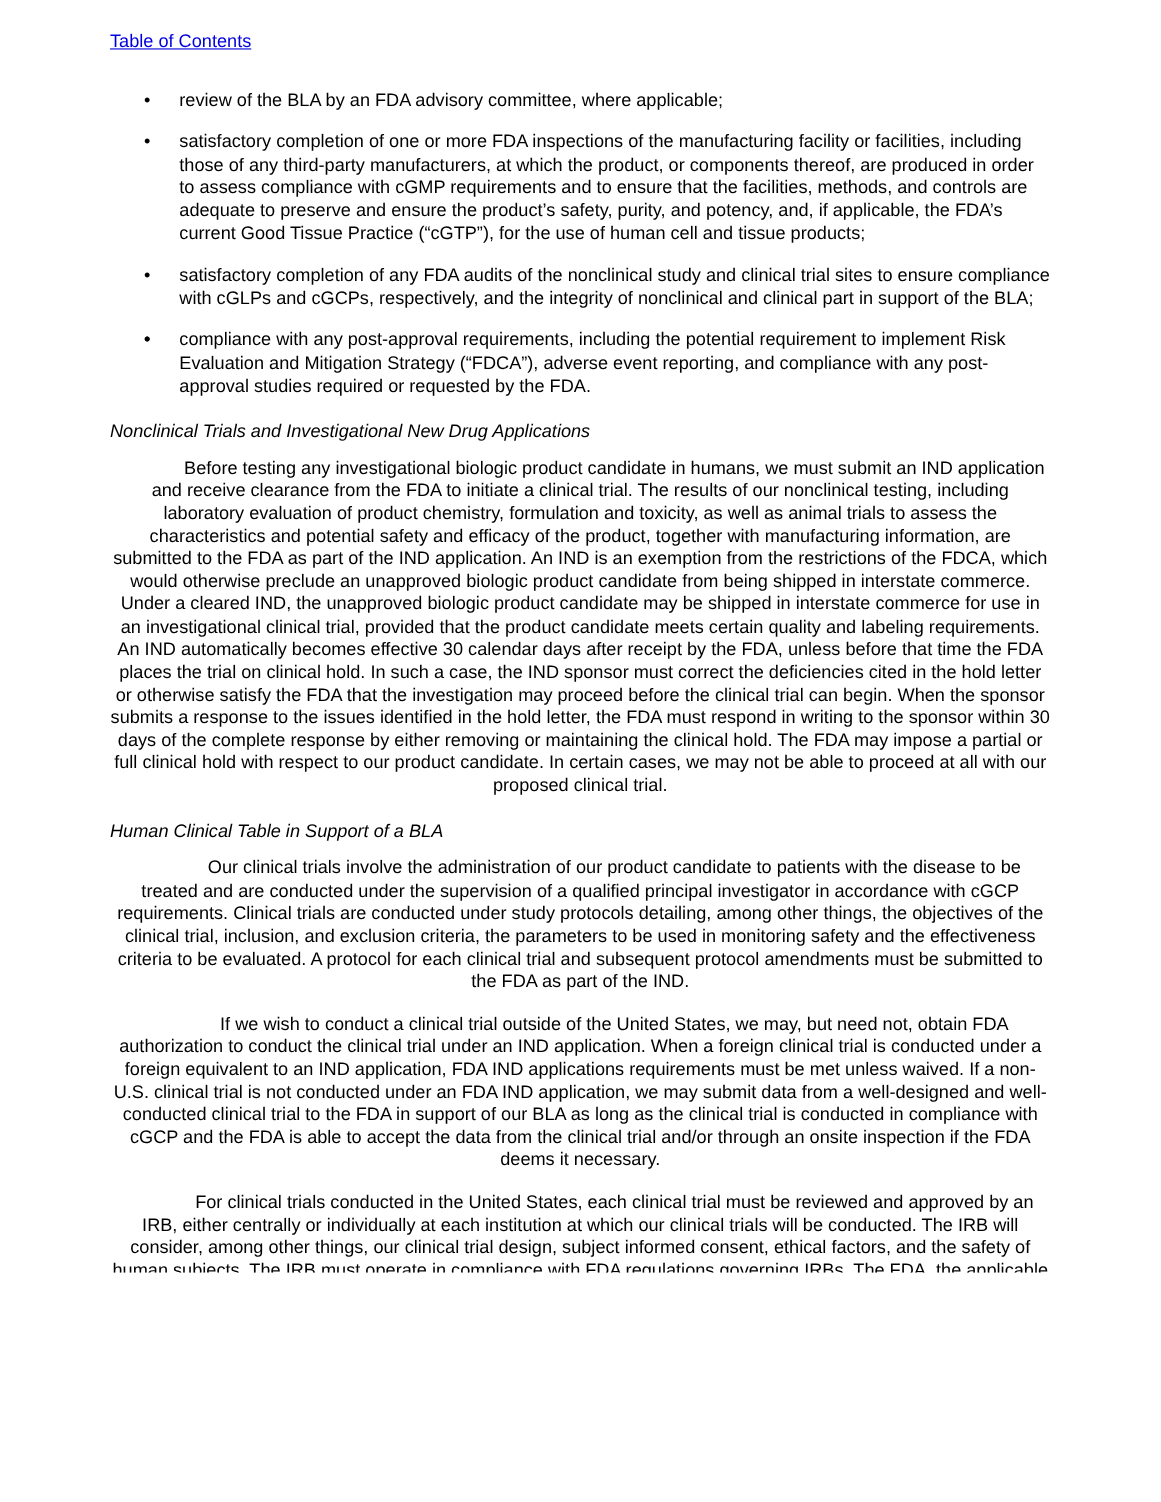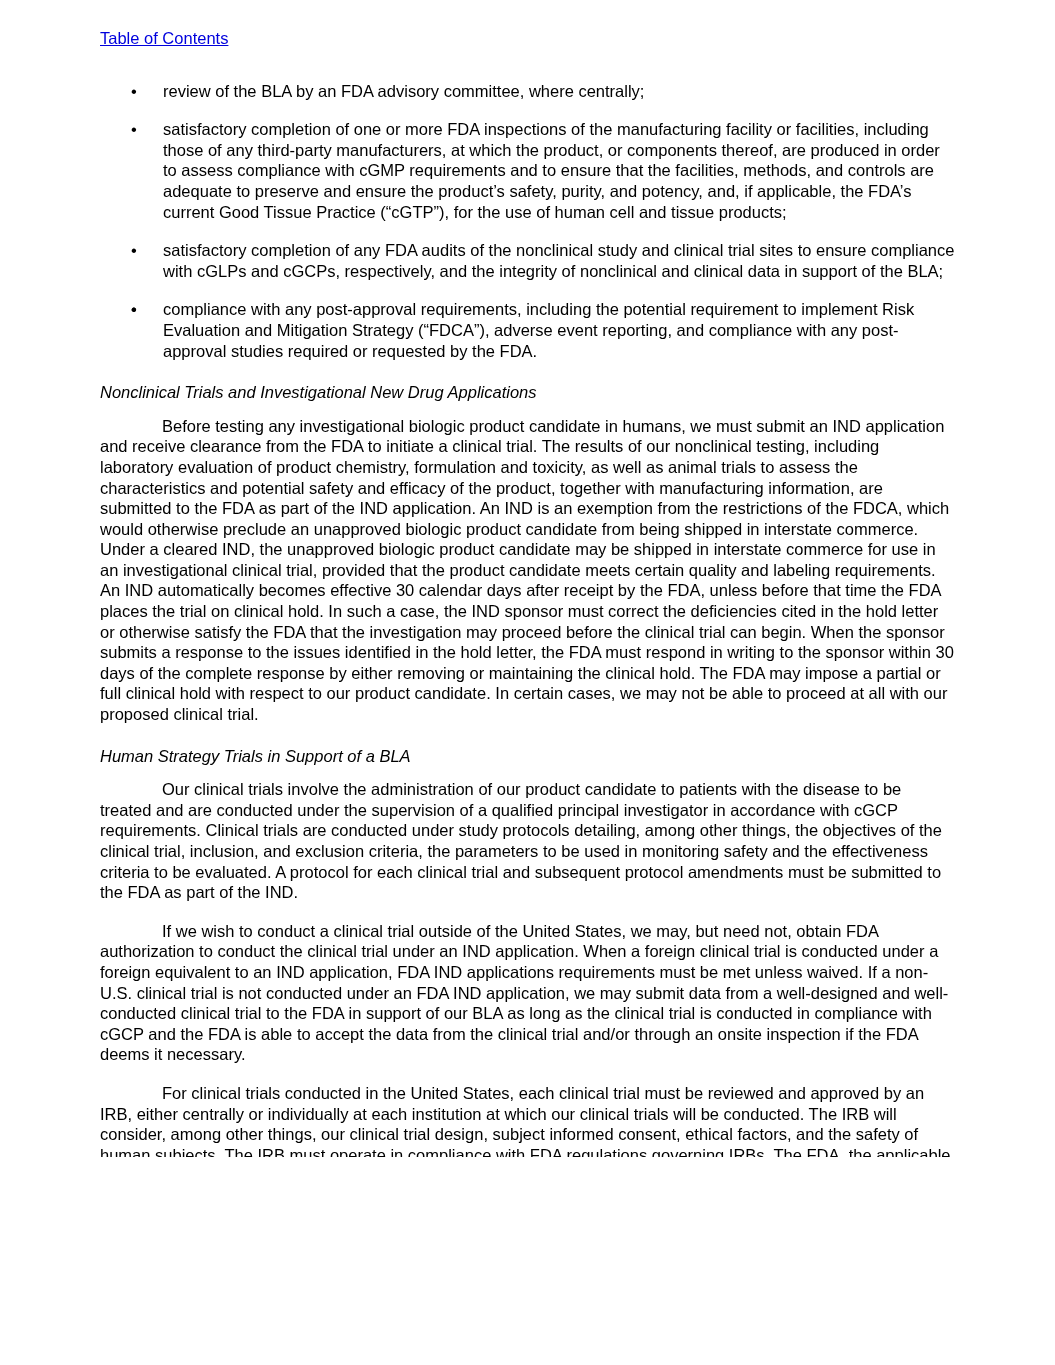--- a/index.html
+++ b/index.html
@@ -44,64 +44,64 @@
   h3.section-heading {
     font-style: italic;
     font-weight: normal;
     font-size: 16.5px;
     line-height: 20.6px;
     margin: 21px 0 13px 0;
   }
   p.body-para {
     margin: 0 0 18px 0;
     text-indent: 62px;
-    text-align: left;
+    text-align: center;
   }
   .page-number {
     position: absolute;
     left: 0;
     bottom: 22px;
     width: 100%;
     text-align: center;
   }
 </style>
 </head>
 <body>
 
 <div class="page">
 
   <a class="toc-link">Table of Contents</a>
 
   <ul class="bullet-list">
     <li>
       <span class="bullet-marker">•</span>
-      <span>review of the BLA by an FDA advisory committee, where centrally;</span>
+      <span>review of the BLA by an FDA advisory committee, where applicable;</span>
     </li>
     <li>
       <span class="bullet-marker">•</span>
       <span>satisfactory completion of one or more FDA inspections of the manufacturing facility or facilities, including those of any third-party manufacturers, at which the product, or components thereof, are produced in order to assess compliance with cGMP requirements and to ensure that the facilities, methods, and controls are adequate to preserve and ensure the product’s safety, purity, and potency, and, if applicable, the FDA’s current Good Tissue Practice (“cGTP”), for the use of human cell and tissue products;</span>
     </li>
     <li>
       <span class="bullet-marker">•</span>
-      <span>satisfactory completion of any FDA audits of the nonclinical study and clinical trial sites to ensure compliance with cGLPs and cGCPs, respectively, and the integrity of nonclinical and clinical data in support of the BLA;</span>
+      <span>satisfactory completion of any FDA audits of the nonclinical study and clinical trial sites to ensure compliance with cGLPs and cGCPs, respectively, and the integrity of nonclinical and clinical part in support of the BLA;</span>
     </li>
     <li>
       <span class="bullet-marker">•</span>
     </li>
     <li>
       <span class="bullet-marker">•</span>
       <span>compliance with any post-approval requirements, including the potential requirement to implement Risk Evaluation and Mitigation Strategy (“FDCA”), adverse event reporting, and compliance with any post-approval studies required or requested by the FDA.</span>
     </li>
   </ul>
 
   <h3 class="section-heading">Nonclinical Trials and Investigational New Drug Applications</h3>
 
   <p class="body-para">Before testing any investigational biologic product candidate in humans, we must submit an IND application and receive clearance from the FDA to initiate a clinical trial. The results of our nonclinical testing, including laboratory evaluation of product chemistry, formulation and toxicity, as well as animal trials to assess the characteristics and potential safety and efficacy of the product, together with manufacturing information, are submitted to the FDA as part of the IND application. An IND is an exemption from the restrictions of the FDCA, which would otherwise preclude an unapproved biologic product candidate from being shipped in interstate commerce. Under a cleared IND, the unapproved biologic product candidate may be shipped in interstate commerce for use in an investigational clinical trial, provided that the product candidate meets certain quality and labeling requirements. An IND automatically becomes effective 30 calendar days after receipt by the FDA, unless before that time the FDA places the trial on clinical hold. In such a case, the IND sponsor must correct the deficiencies cited in the hold letter or otherwise satisfy the FDA that the investigation may proceed before the clinical trial can begin. When the sponsor submits a response to the issues identified in the hold letter, the FDA must respond in writing to the sponsor within 30 days of the complete response by either removing or maintaining the clinical hold. The FDA may impose a partial or full clinical hold with respect to our product candidate. In certain cases, we may not be able to proceed at all with our proposed clinical trial.</p>
 
-  <h3 class="section-heading">Human Strategy Trials in Support of a BLA</h3>
+  <h3 class="section-heading">Human Clinical Table in Support of a BLA</h3>
 
   <p class="body-para">Our clinical trials involve the administration of our product candidate to patients with the disease to be treated and are conducted under the supervision of a qualified principal investigator in accordance with cGCP requirements. Clinical trials are conducted under study protocols detailing, among other things, the objectives of the clinical trial, inclusion, and exclusion criteria, the parameters to be used in monitoring safety and the effectiveness criteria to be evaluated. A protocol for each clinical trial and subsequent protocol amendments must be submitted to the FDA as part of the IND.</p>
 
   <p class="body-para">If we wish to conduct a clinical trial outside of the United States, we may, but need not, obtain FDA authorization to conduct the clinical trial under an IND application. When a foreign clinical trial is conducted under a foreign equivalent to an IND application, FDA IND applications requirements must be met unless waived. If a non-U.S. clinical trial is not conducted under an FDA IND application, we may submit data from a well-designed and well-conducted clinical trial to the FDA in support of our BLA as long as the clinical trial is conducted in compliance with cGCP and the FDA is able to accept the data from the clinical trial and/or through an onsite inspection if the FDA deems it necessary.</p>
 
   <p class="body-para">For clinical trials conducted in the United States, each clinical trial must be reviewed and approved by an IRB, either centrally or individually at each institution at which our clinical trials will be conducted. The IRB will consider, among other things, our clinical trial design, subject informed consent, ethical factors, and the safety of human subjects. The IRB must operate in compliance with FDA regulations governing IRBs. The FDA, the applicable IRB, or we may suspend or terminate a clinical trial at any time for various reasons, including a finding that the clinical trial is not being conducted in accordance with FDA requirements or that the subjects or patients are being exposed to an unacceptable health risk. Some clinical trials receive additional oversight by an independent group of qualified experts organized by us, known as a data safety monitoring board or committee. This group receives and reviews data from the clinical trial on an ongoing basis and may recommend continuation of the clinical trial as planned, changes in clinical trial conduct, or cessation of the clinical trial at designated check points based on such data.</p>
 
 
 </div>
 

